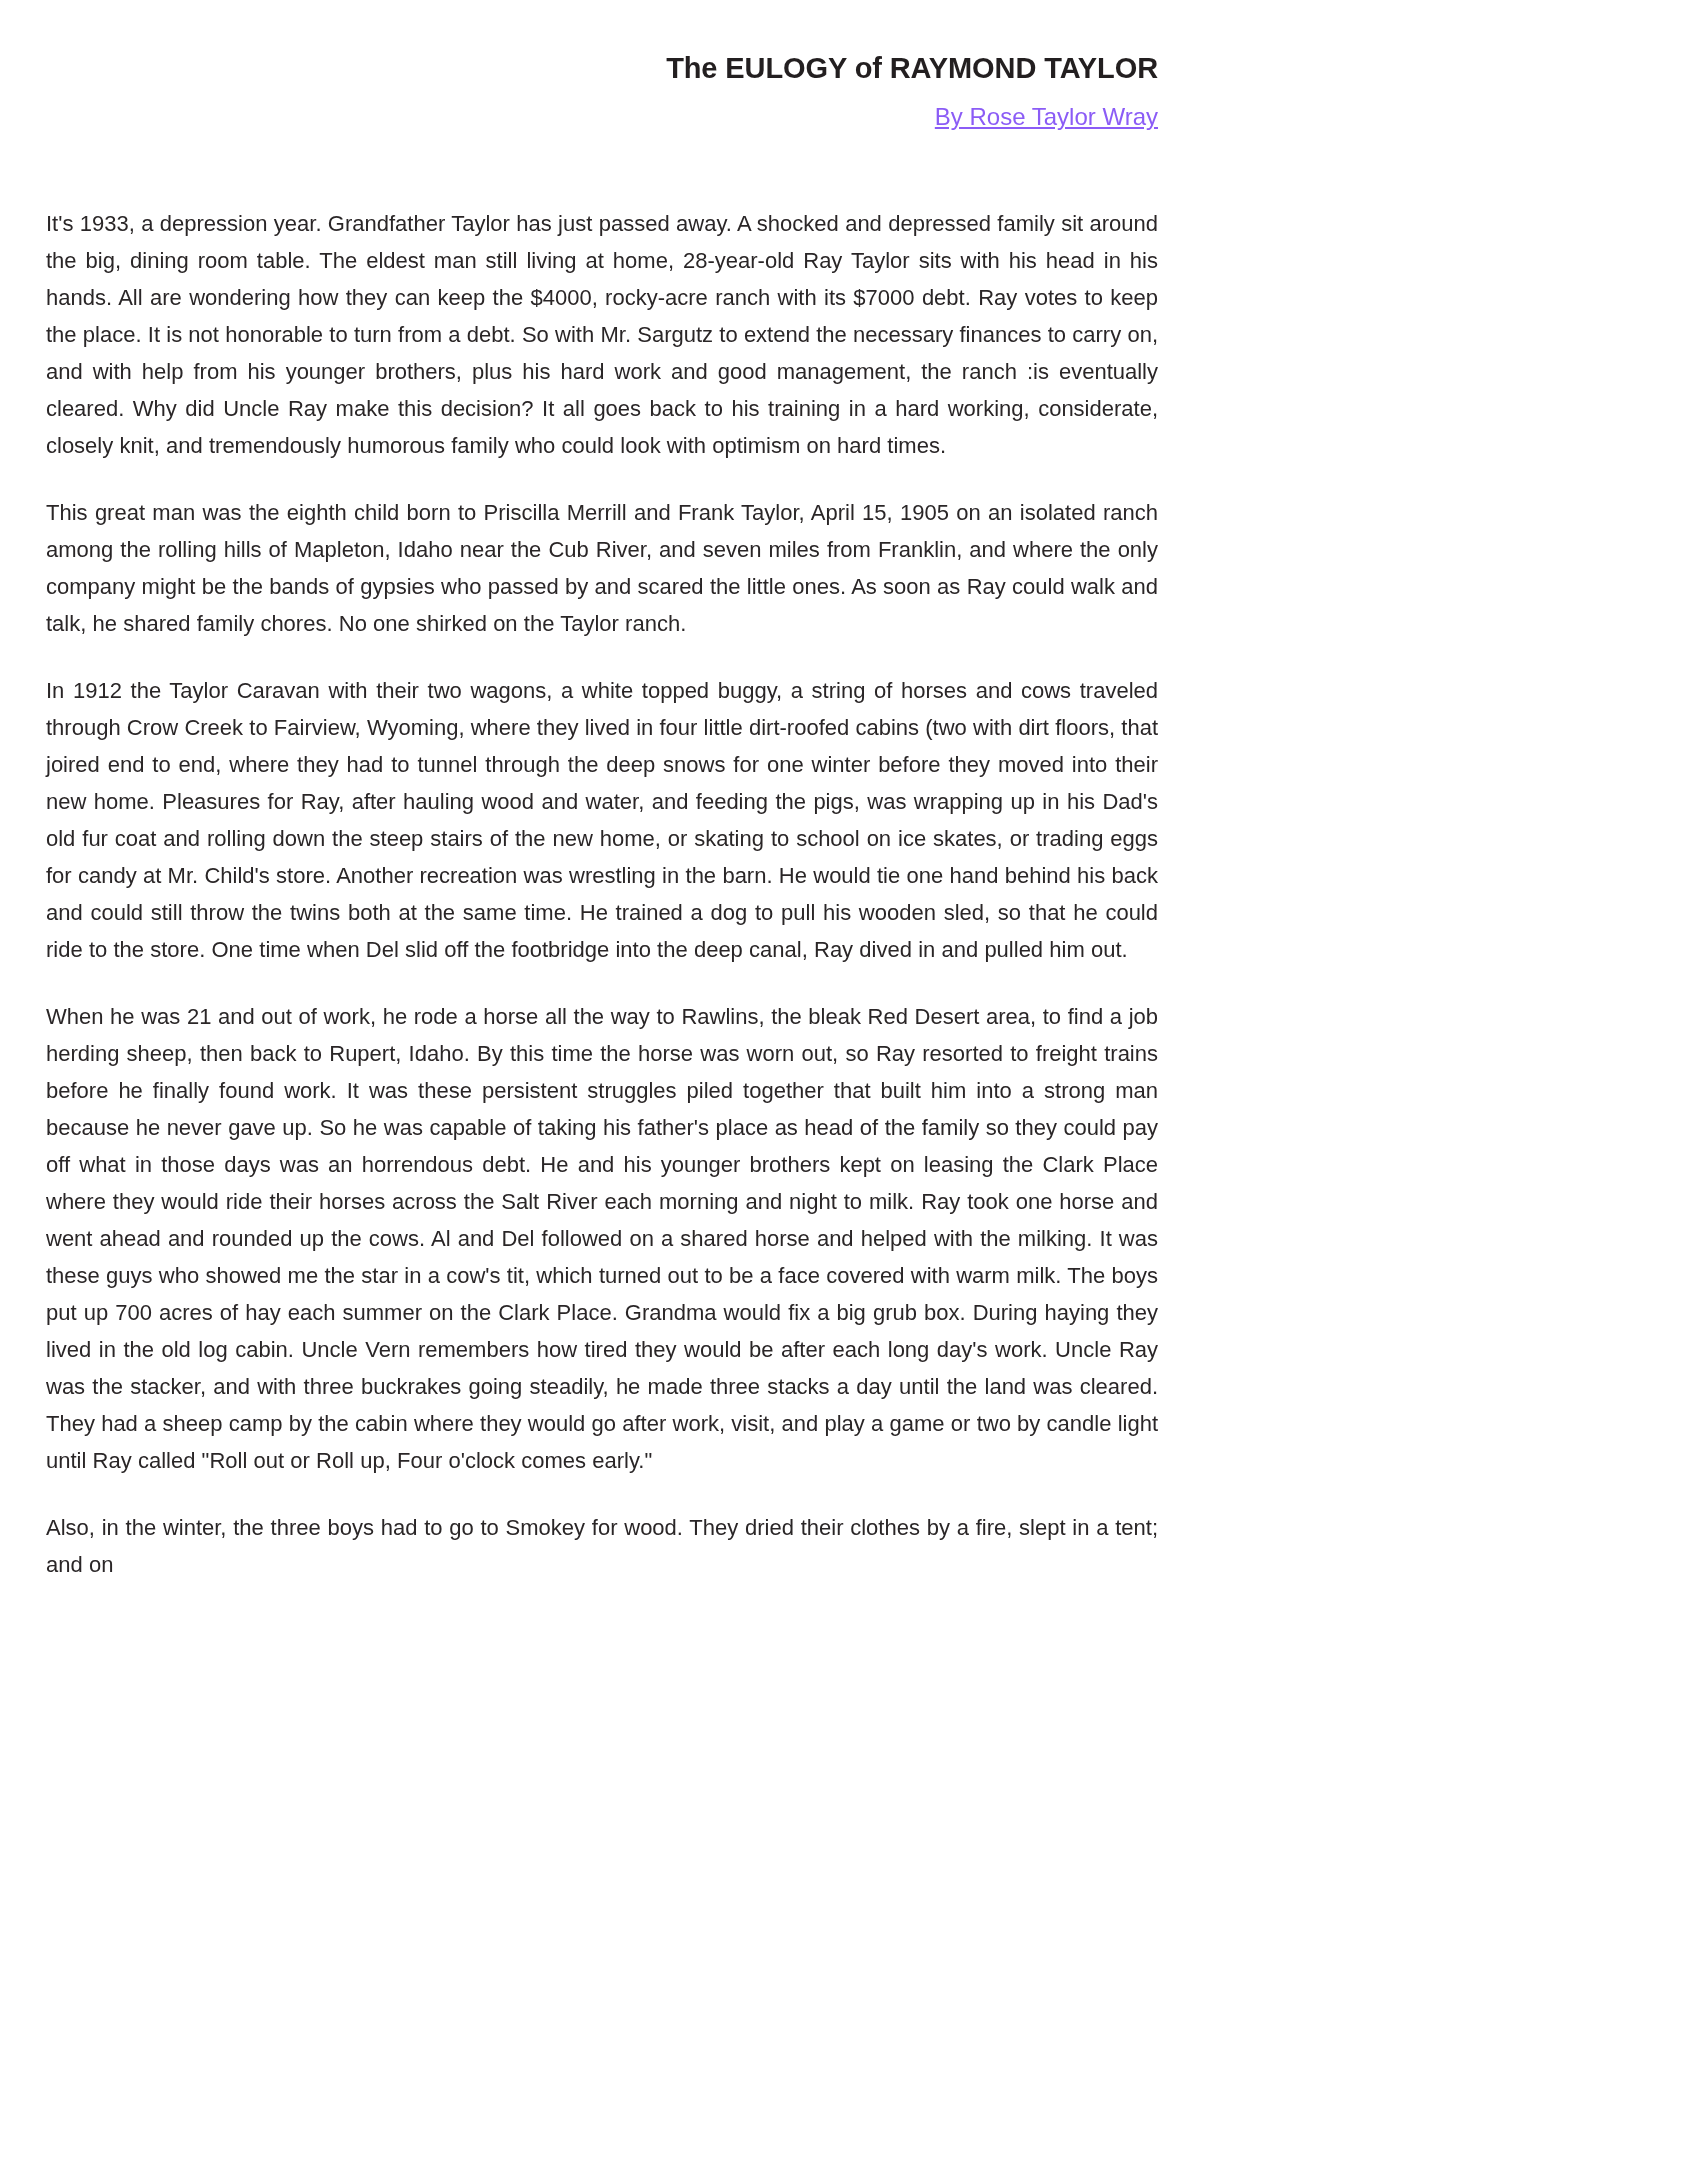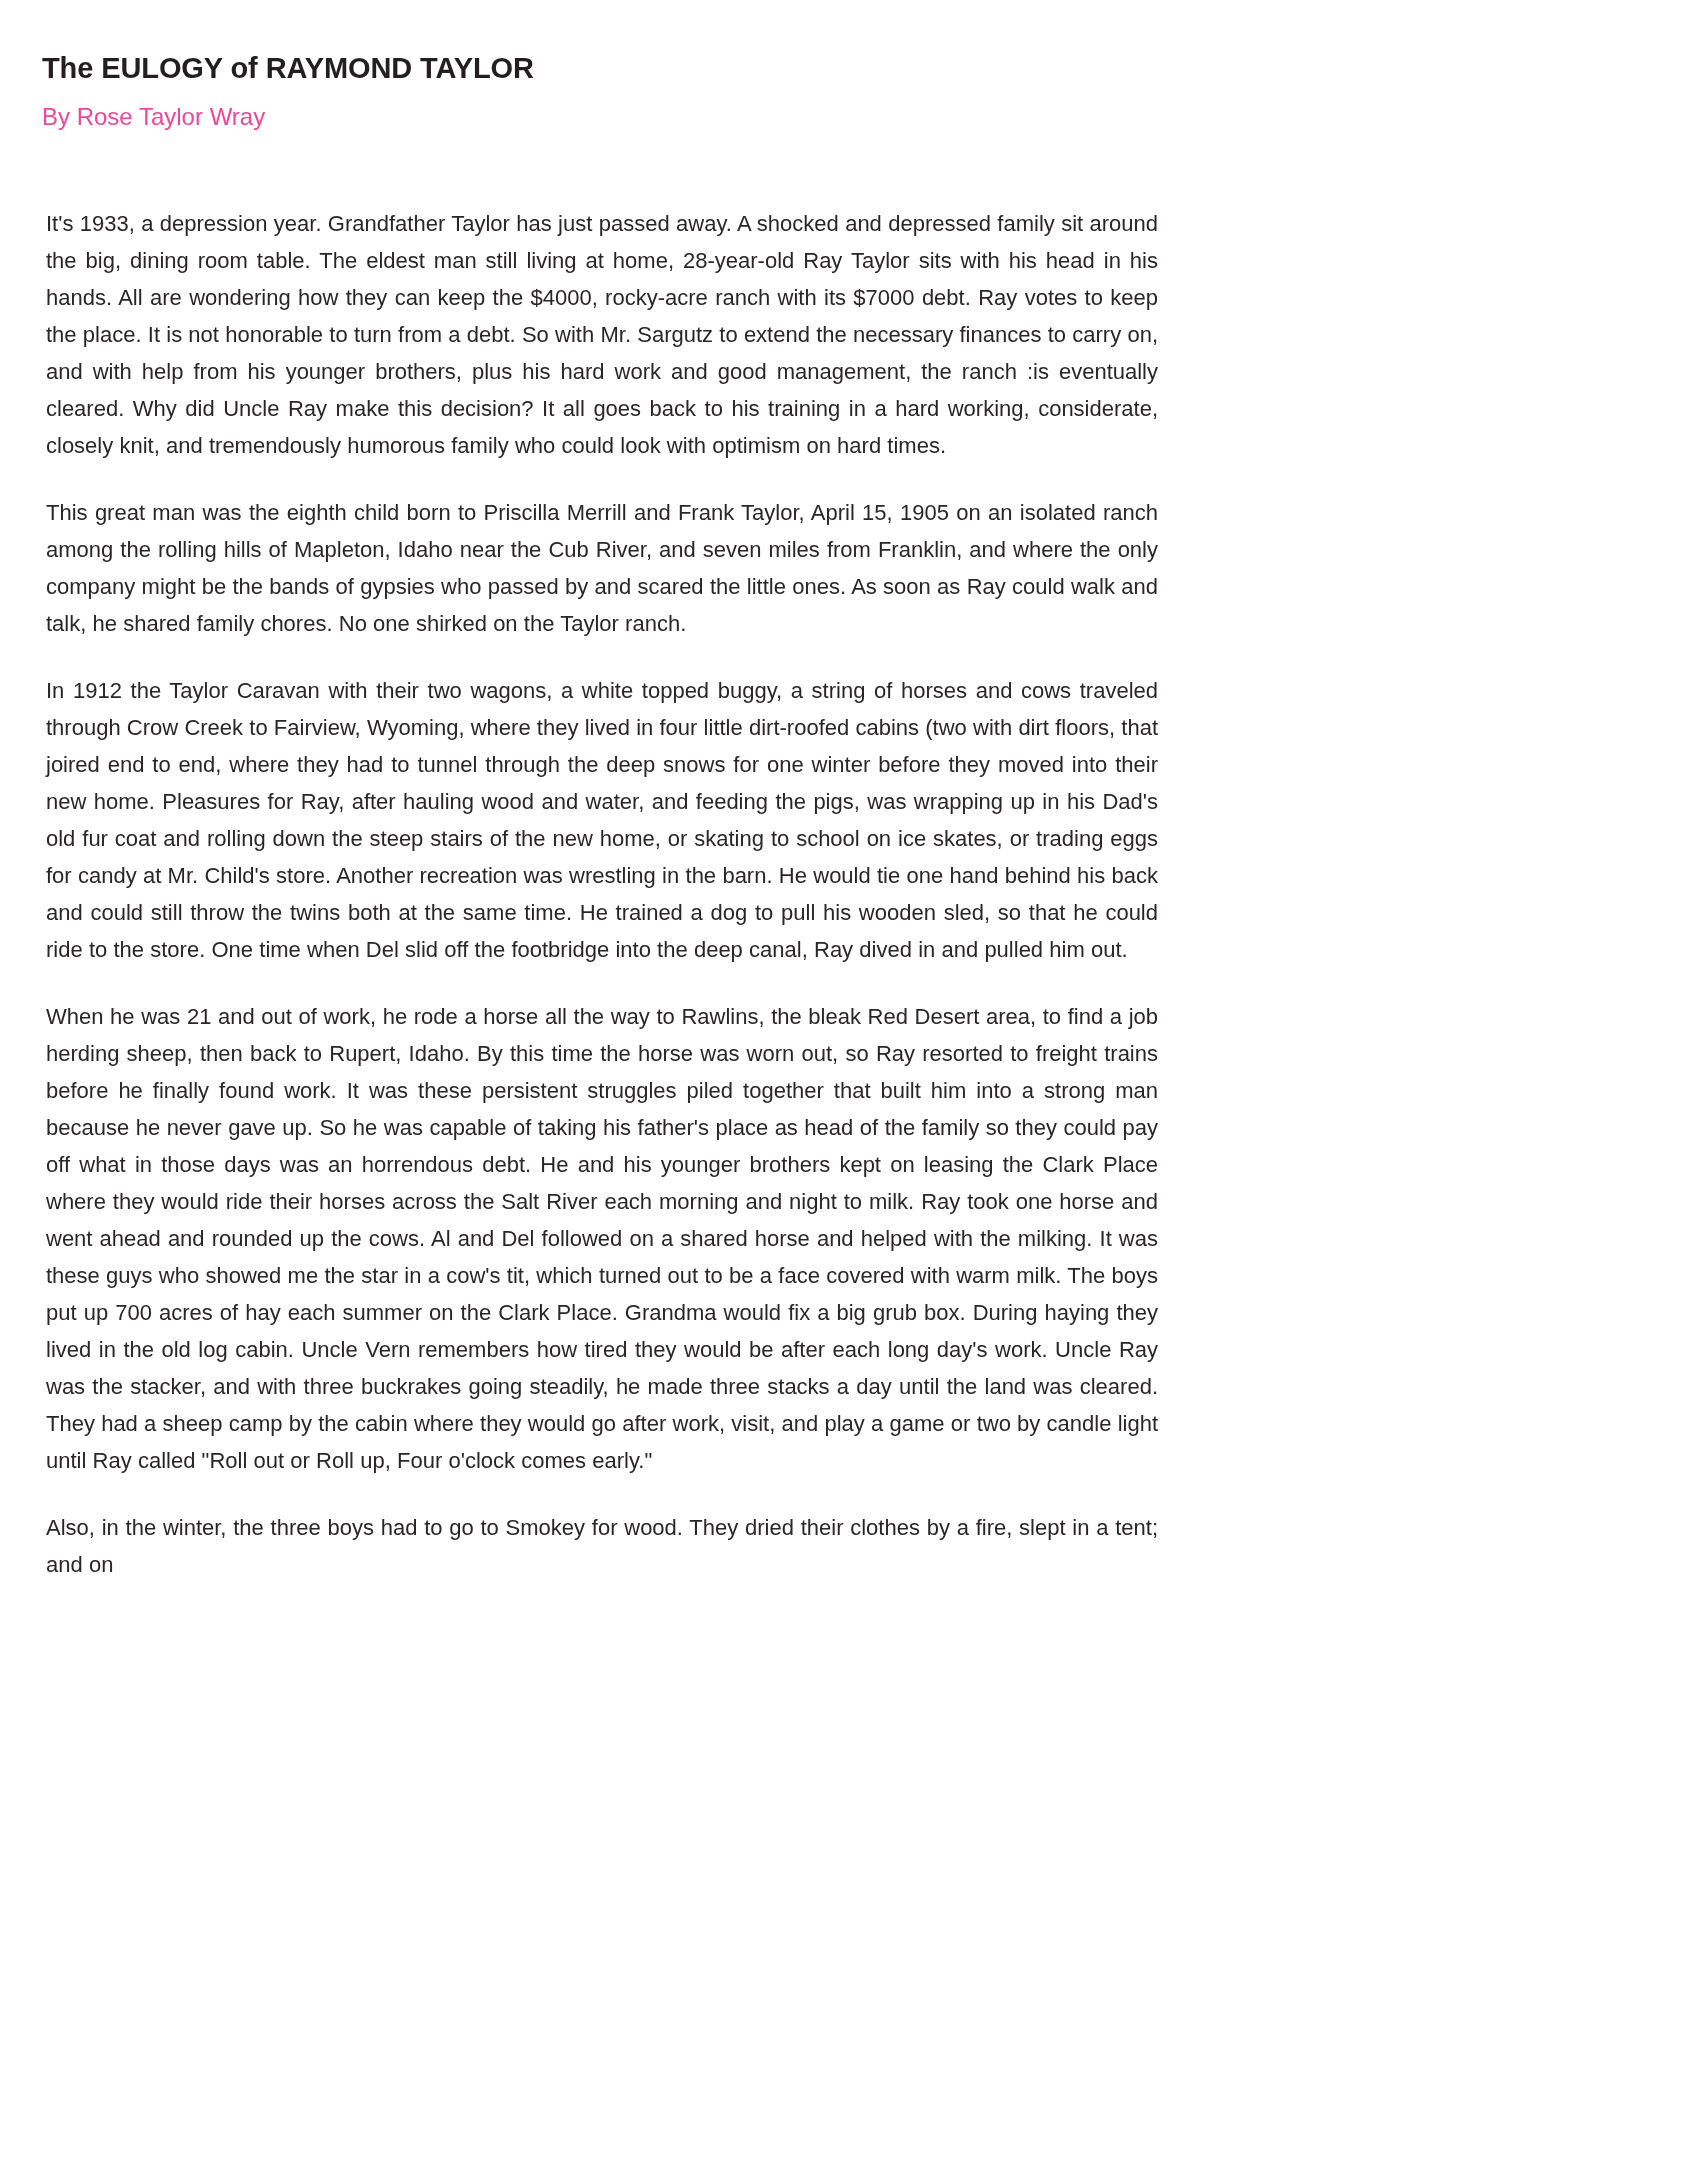--- a/index.html
+++ b/index.html
@@ -29,21 +29,21 @@
   .sheet {
     position: relative;
     width: 1198px;
     min-height: 2178px;
     background: #ffffff;
     box-sizing: border-box;
     padding: 46px 40px 0 42px;
   }
 
   .doc-header {
-    text-align: left;
+    text-align: right;
     margin: 0 0 0 0;
   }
 
   .doc-title {
     font-size: 29px;
     font-weight: bold;
     letter-spacing: -0.1px;
     line-height: 1.25;
     color: #231f20;
     margin: 0;
@@ -56,23 +56,24 @@
     line-height: 1.25;
     color: #2b2b2b;
     margin: 0;
     padding-top: 20px;
   }
 
   .doc-byline {
     font-size: 24px;
     font-weight: normal;
     line-height: 1.25;
-    color: #ec4899;
+    color: #8b5cf6;
     margin: 0;
     padding-top: 16px;
+    text-decoration: underline;
   }
 
   .body-copy {
     margin-top: 73px;
   }
 
   .para {
     font-size: 22px;
     line-height: 37px;
     color: #2a2627;

